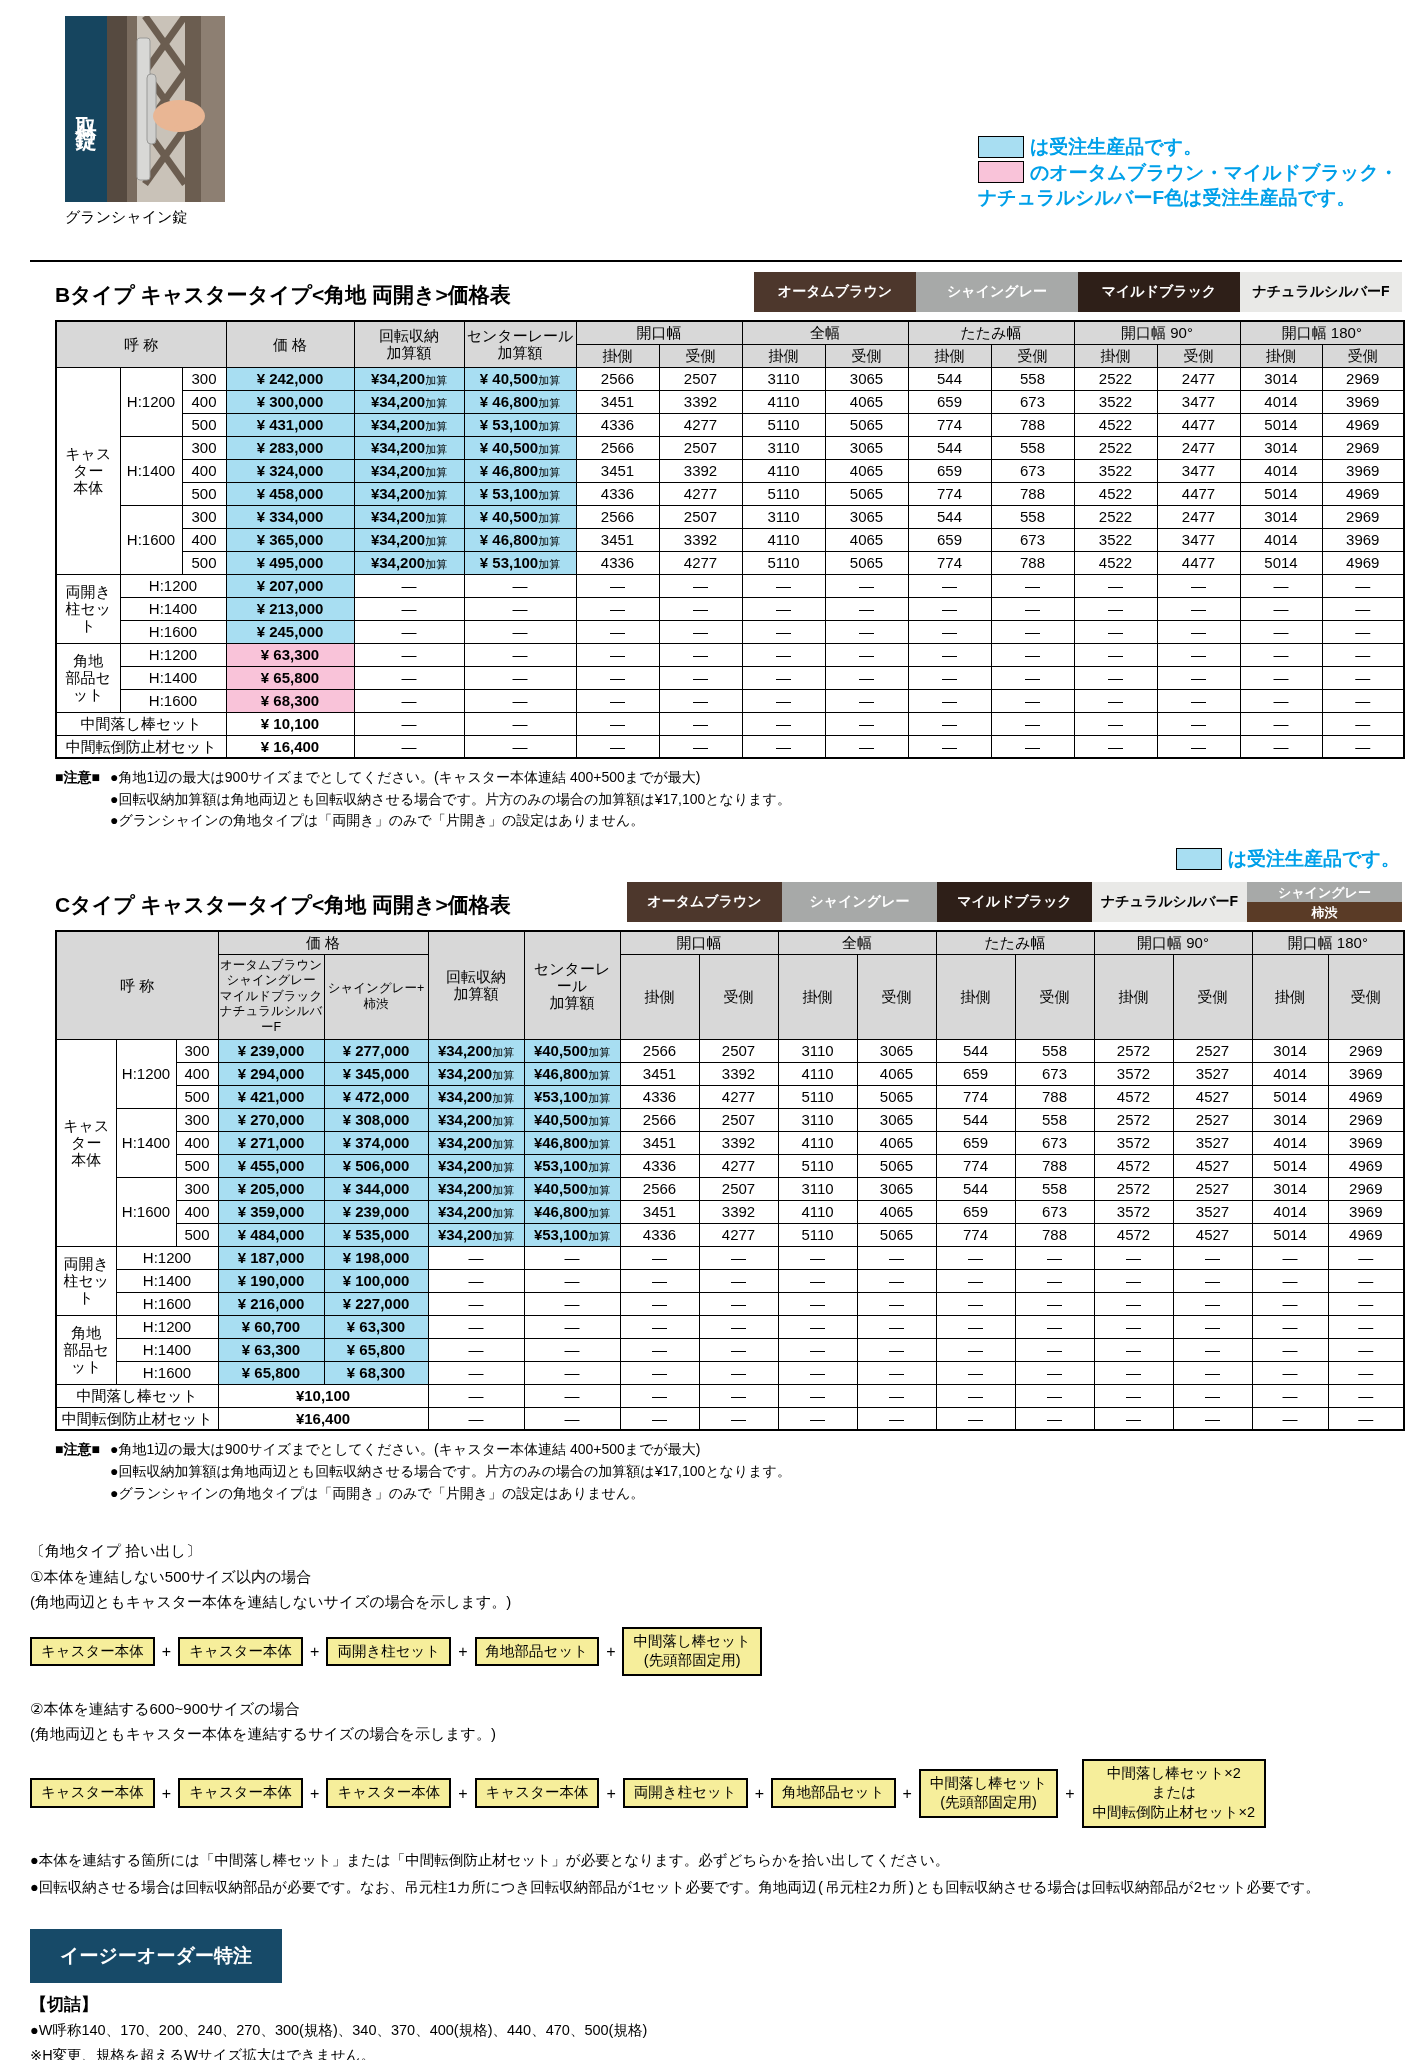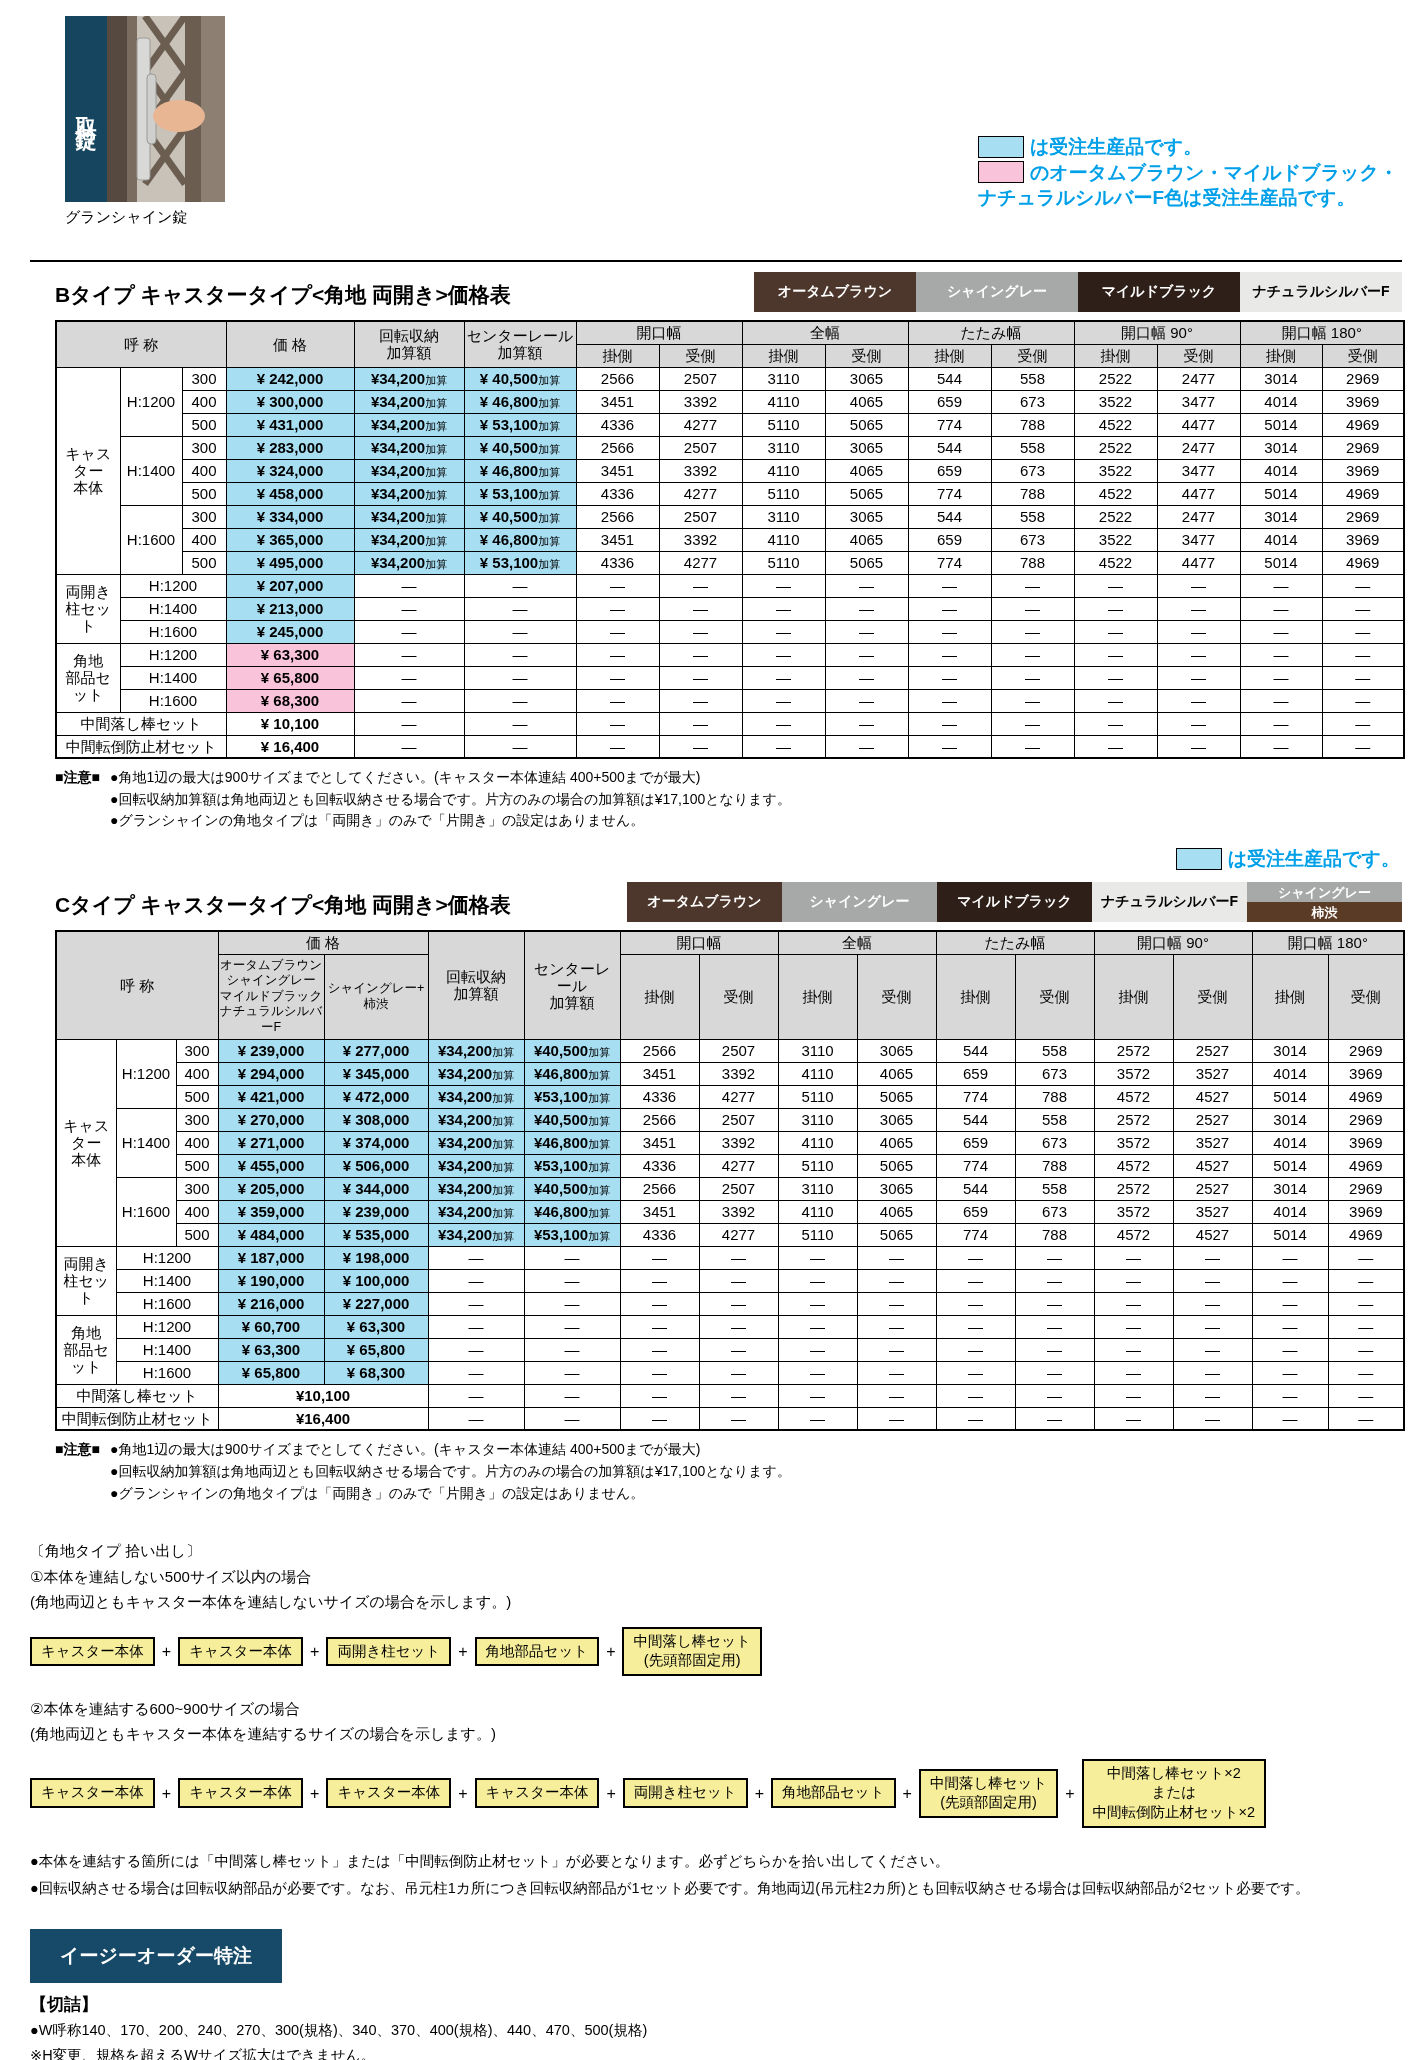--- a/index.html
+++ b/index.html
@@ -49,21 +49,21 @@
   .legend-mid { text-align:right; color:#00a0e9; font-size:19px; font-weight:bold;
                 margin:14px 2px 2px 0; display:flex; justify-content:flex-end; align-items:center; }
 
   
   .pickup { margin-top:34px; font-size:15px; line-height:1.7; }
   .pickup h3 { font-size:15px; font-weight:normal; margin:0; }
   .flow { display:flex; align-items:center; margin:12px 0 20px 0; }
   .fbox { background:#f6ee9b; border:2px solid #000; padding:3px 9px; text-align:center;
           white-space:pre-line; font-size:14.5px; line-height:1.35; }
   .plus { margin:0 7px; font-size:16px; }
-  .pickup-bullets { font-size:14.5px; line-height:1.9; margin-top:6px; }
+  .pickup-bullets { font-size:14.5px; line-height:1.9; margin-top:6px;font-family:Liberation Mono, monospace; }
 
   
   .eo-tag { background:#174a68; color:#fff; width:252px; text-align:center; font-size:19px; font-weight:bold;
             padding:14px 0; margin-top:26px; }
   .eo-h { font-size:17px; font-weight:bold; margin-top:10px; }
   .eo-lines { font-size:14.5px; line-height:1.75; margin-top:2px; }
 </style>
 </head>
 <body>
 

